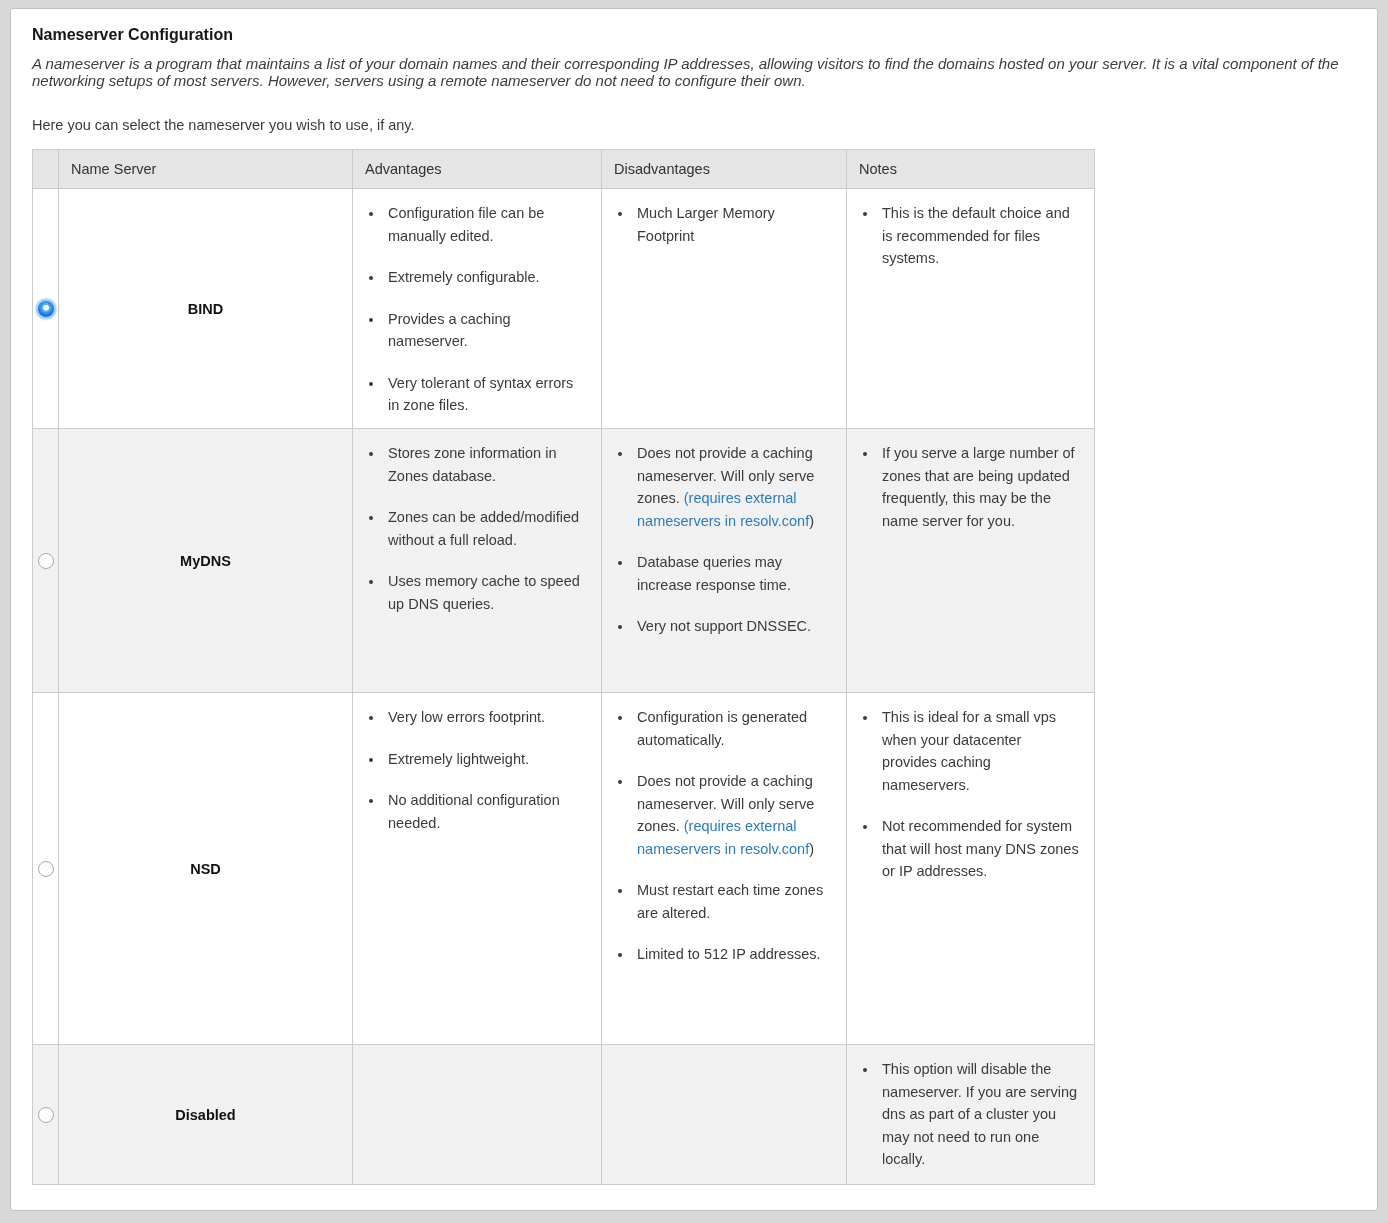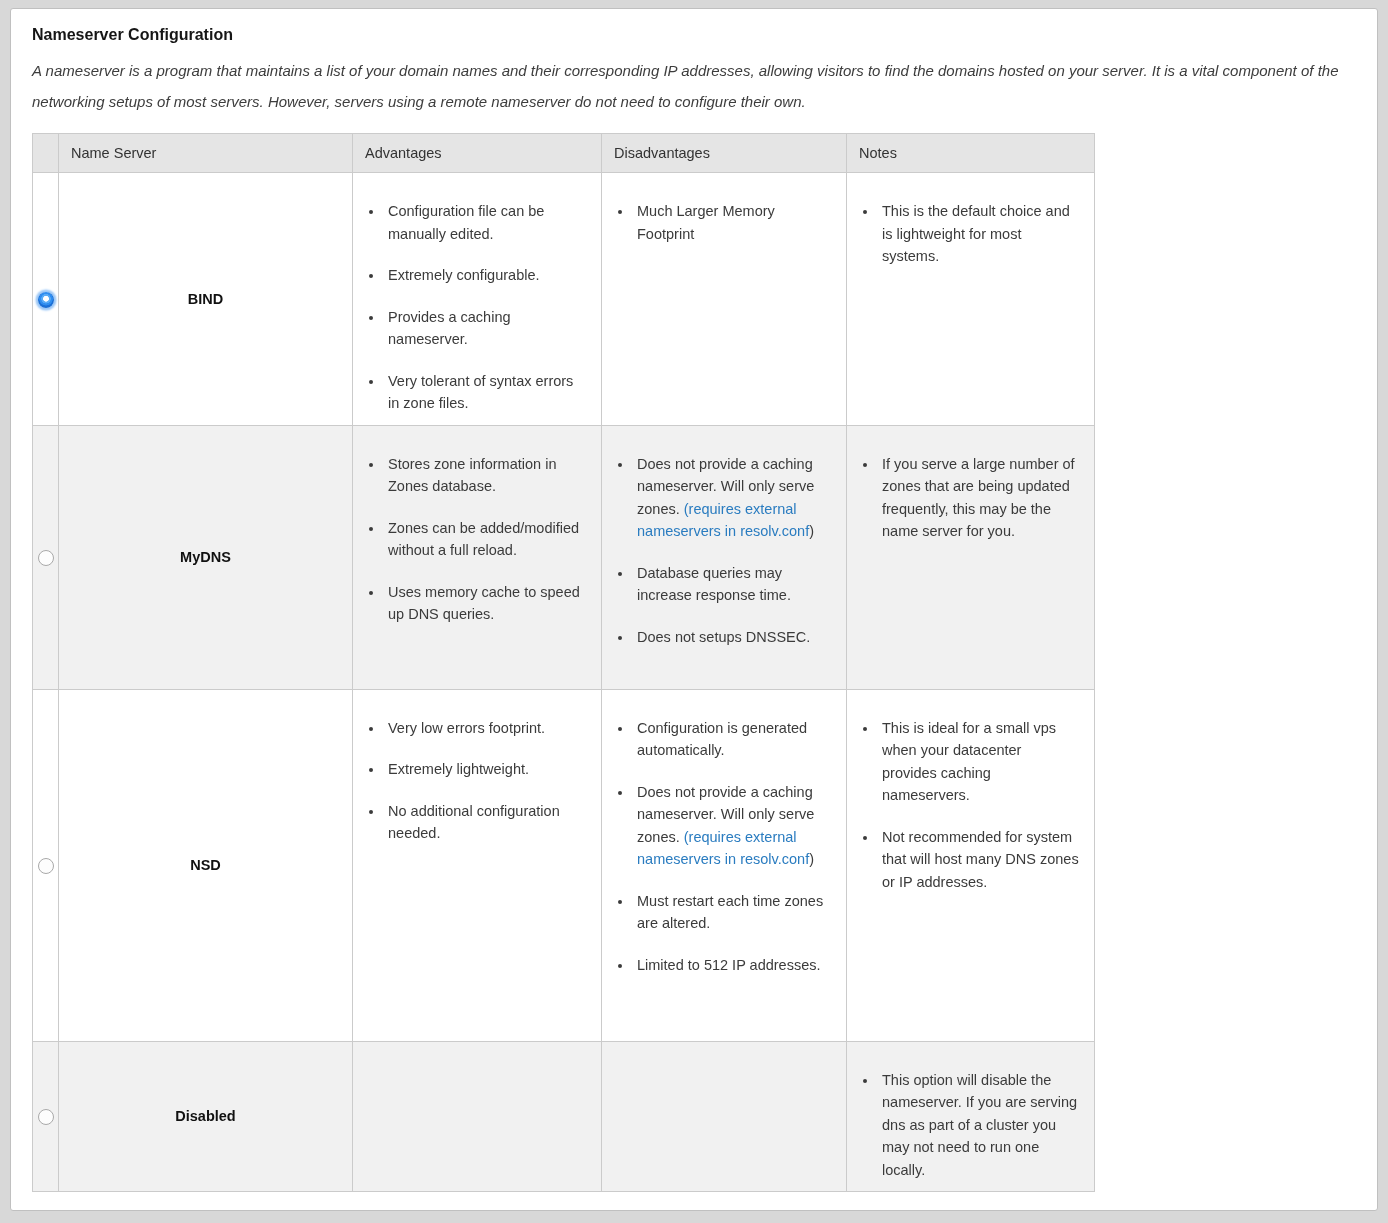--- a/index.html
+++ b/index.html
@@ -21,21 +21,21 @@
   }
   .page-title {
     font-size: 16px;
     font-weight: bold;
     color: #161616;
     margin-top: 2px;
   }
   .intro {
     font-style: italic;
     font-size: 15px;
-    line-height: 31px;
+    line-height: 17px;
     color: #3d3d3d;
     margin-top: 11px;
   }
   .select-hint {
     font-size: 14.5px;
     color: #3b3b3b;
     margin-top: 28px;
   }
   table.ns-table {
     border-collapse: collapse;
@@ -69,21 +69,21 @@
   }
   td.name-cell {
     text-align: center;
     vertical-align: middle;
     font-weight: bold;
     font-size: 14.5px;
     color: #111111;
   }
   td.list-cell {
     vertical-align: top;
-    padding: 27px 14px 10px 14px;
+    padding: 13px 14px 10px 14px;
     font-size: 14.5px;
   }
   .list-cell ul {
     margin: 0;
     padding-left: 17px;
     list-style: disc outside;
   }
   .list-cell li {
     margin-bottom: 19px;
     line-height: 22.5px;
@@ -114,20 +114,21 @@
     box-shadow: 0 0 2px 2.5px #9cc8f7;
     border: none;
   }
 </style>
 </head>
 <body>
 
 <div class="panel">
   <div class="page-title">Nameserver Configuration</div>
   <div class="intro">A nameserver is a program that maintains a list of your domain names and their corresponding IP addresses, allowing visitors to find the domains hosted on your server. It is a vital component of the networking setups of most servers. However, servers using a remote nameserver do not need to configure their own.</div>
+  <div class="select-hint">Here you can select the nameserver you wish to use, if any.</div>
 
   <table class="ns-table">
     <colgroup>
       <col style="width:26px">
       <col style="width:294px">
       <col style="width:249px">
       <col style="width:245px">
       <col style="width:248px">
     </colgroup>
     <thead>
@@ -151,39 +152,39 @@
               <li>Very tolerant of syntax errors in zone files.</li>
             </ul>
           </td>
           <td class="list-cell">
             <ul>
               <li>Much Larger Memory Footprint</li>
             </ul>
           </td>
           <td class="list-cell">
             <ul>
-              <li>This is the default choice and is lightweight for most systems.</li>
+              <li>This is the default choice and is recommended for files systems.</li>
             </ul>
           </td>
         </tr>
         <tr>
           <td class="radio-cell"><span class="radio unchecked"></span></td>
           <td class="name-cell">MyDNS</td>
           <td class="list-cell">
             <ul>
               <li>Stores zone information in Zones database.</li>
               <li>Zones can be added/modified without a full reload.</li>
               <li>Uses memory cache to speed up DNS queries.</li>
             </ul>
           </td>
           <td class="list-cell">
             <ul>
               <li>Does not provide a caching nameserver. Will only serve zones. <span class="link">(requires external nameservers in resolv.conf</span>)</li>
               <li>Database queries may increase response time.</li>
-              <li>Does not setups DNSSEC.</li>
+              <li>Very not support DNSSEC.</li>
             </ul>
           </td>
           <td class="list-cell">
             <ul>
               <li>If you serve a large number of zones that are being updated frequently, this may be the name server for you.</li>
             </ul>
           </td>
         </tr>
         <tr>
           <td class="radio-cell"><span class="radio unchecked"></span></td>

